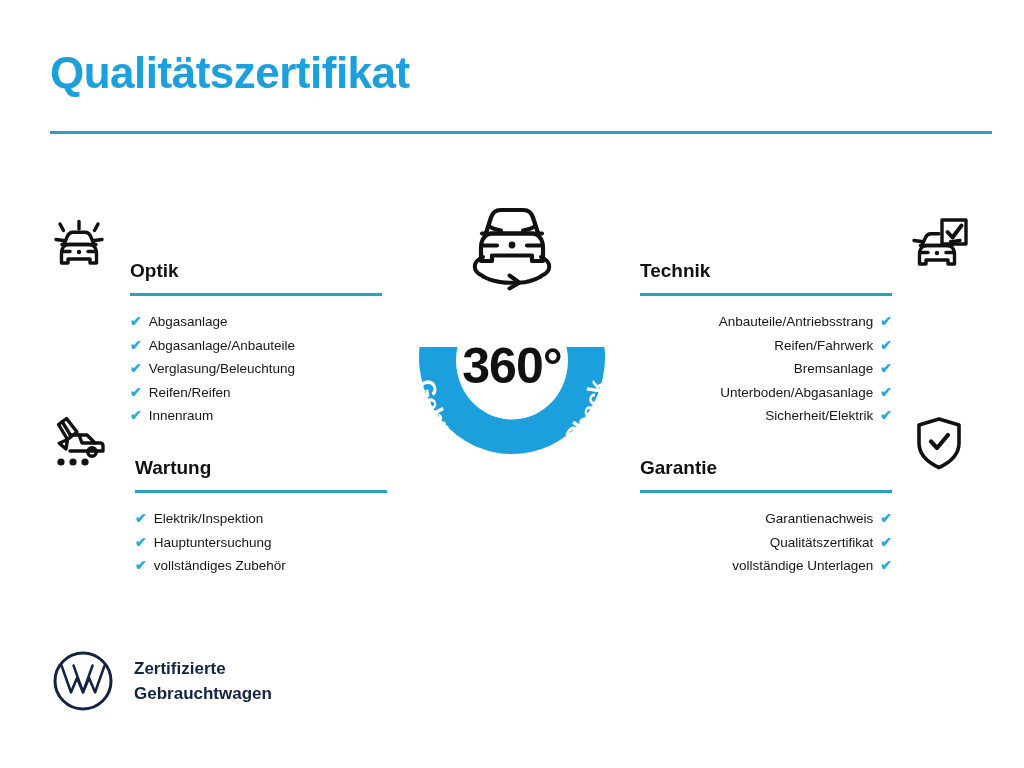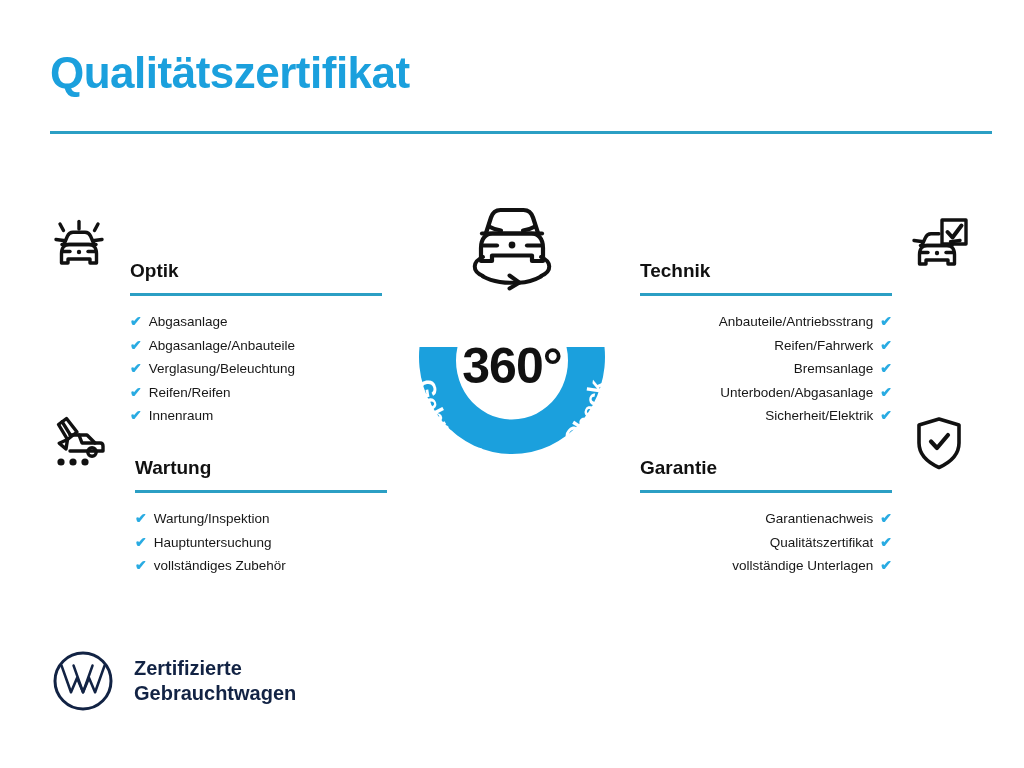--- a/index.html
+++ b/index.html
@@ -148,21 +148,21 @@
     position: absolute;
     left: 52px;
     top: 650px;
     display: flex;
     align-items: center;
   }
   #vw-mark { width: 62px; height: 62px; }
   #vw-mark svg { display: block; width: 100%; height: 100%; }
   #footer-text {
     margin-left: 20px;
-    font-size: 20px;
+    font-size: 17px;
     font-weight: bold;
     line-height: 25px;
     color: #122344;
     white-space: nowrap;
   }
 </style>
 </head>
 <body>
 
 <div id="page-title">Qualitätszertifikat</div>
@@ -255,21 +255,21 @@
 </div>
 
 <div class="section sec-left" id="sec-wartung">
   <div class="section-head">
     <div class="section-title">Wartung</div>
     <div class="section-rule"></div>
   </div>
   <ul class="check-list">
     <li>
         <span class="chk">✔</span>
-        <span>Wartung/Inspektion</span>
+        <span>Elektrik/Inspektion</span>
       </li>
     <li>
         <span class="chk">✔</span>
         <span>Hauptuntersuchung</span>
       </li>
     <li>
         <span class="chk">✔</span>
         <span>vollständiges Zubehör</span>
       </li>
   </ul>

